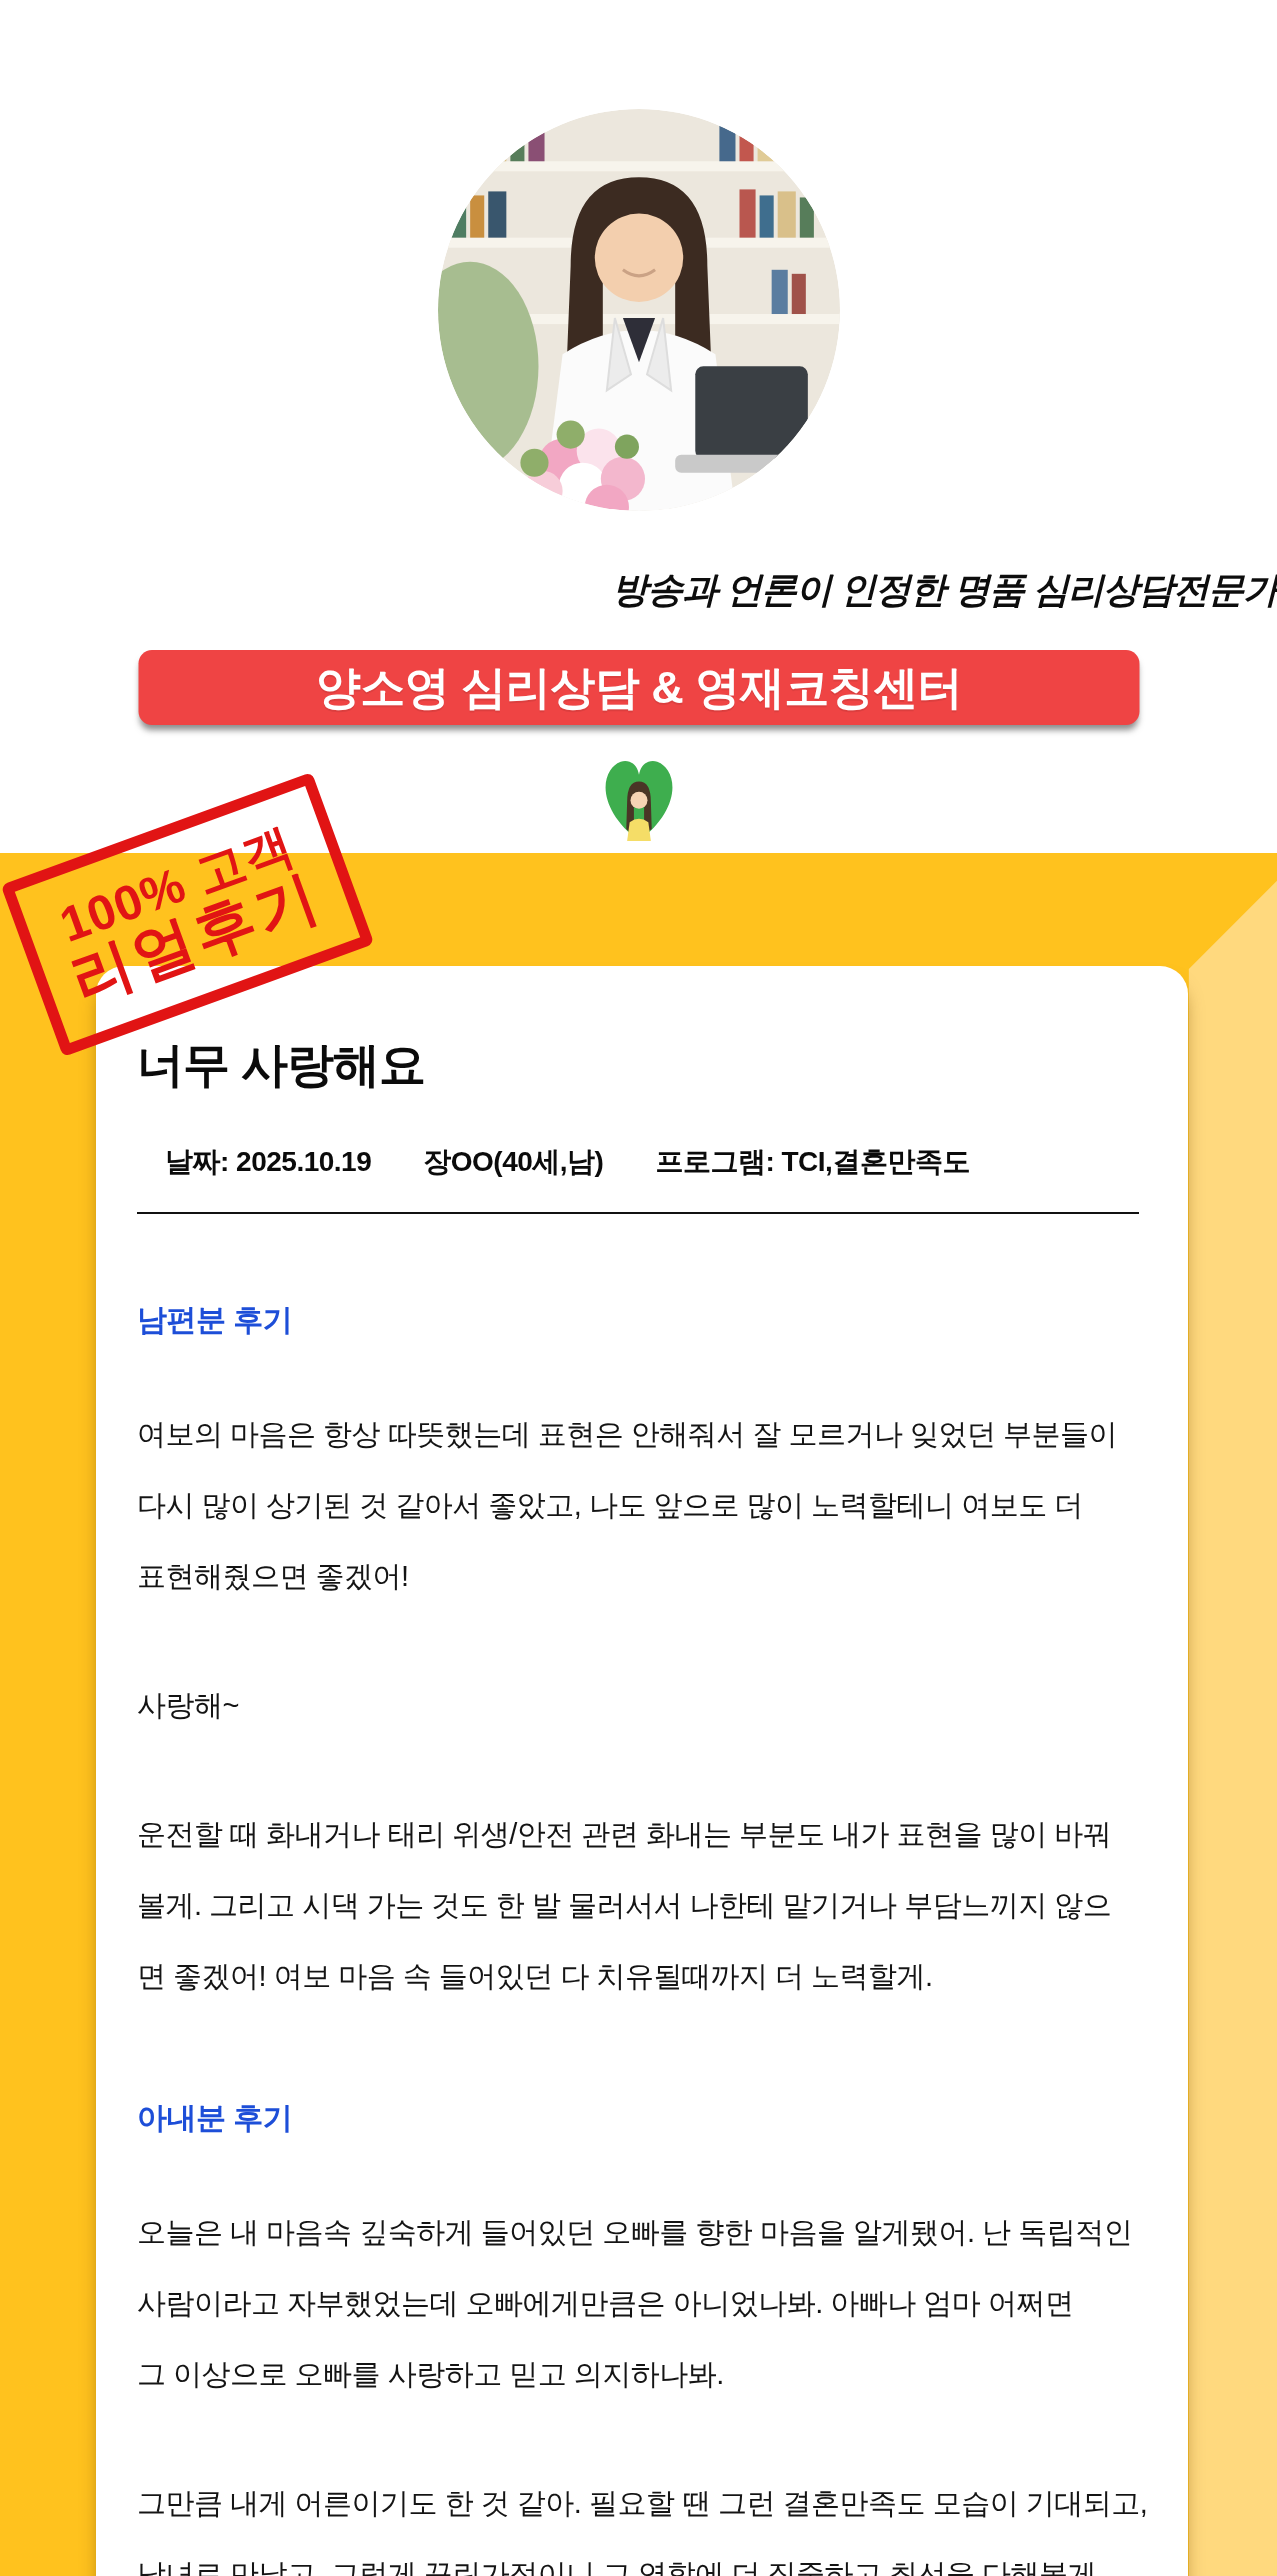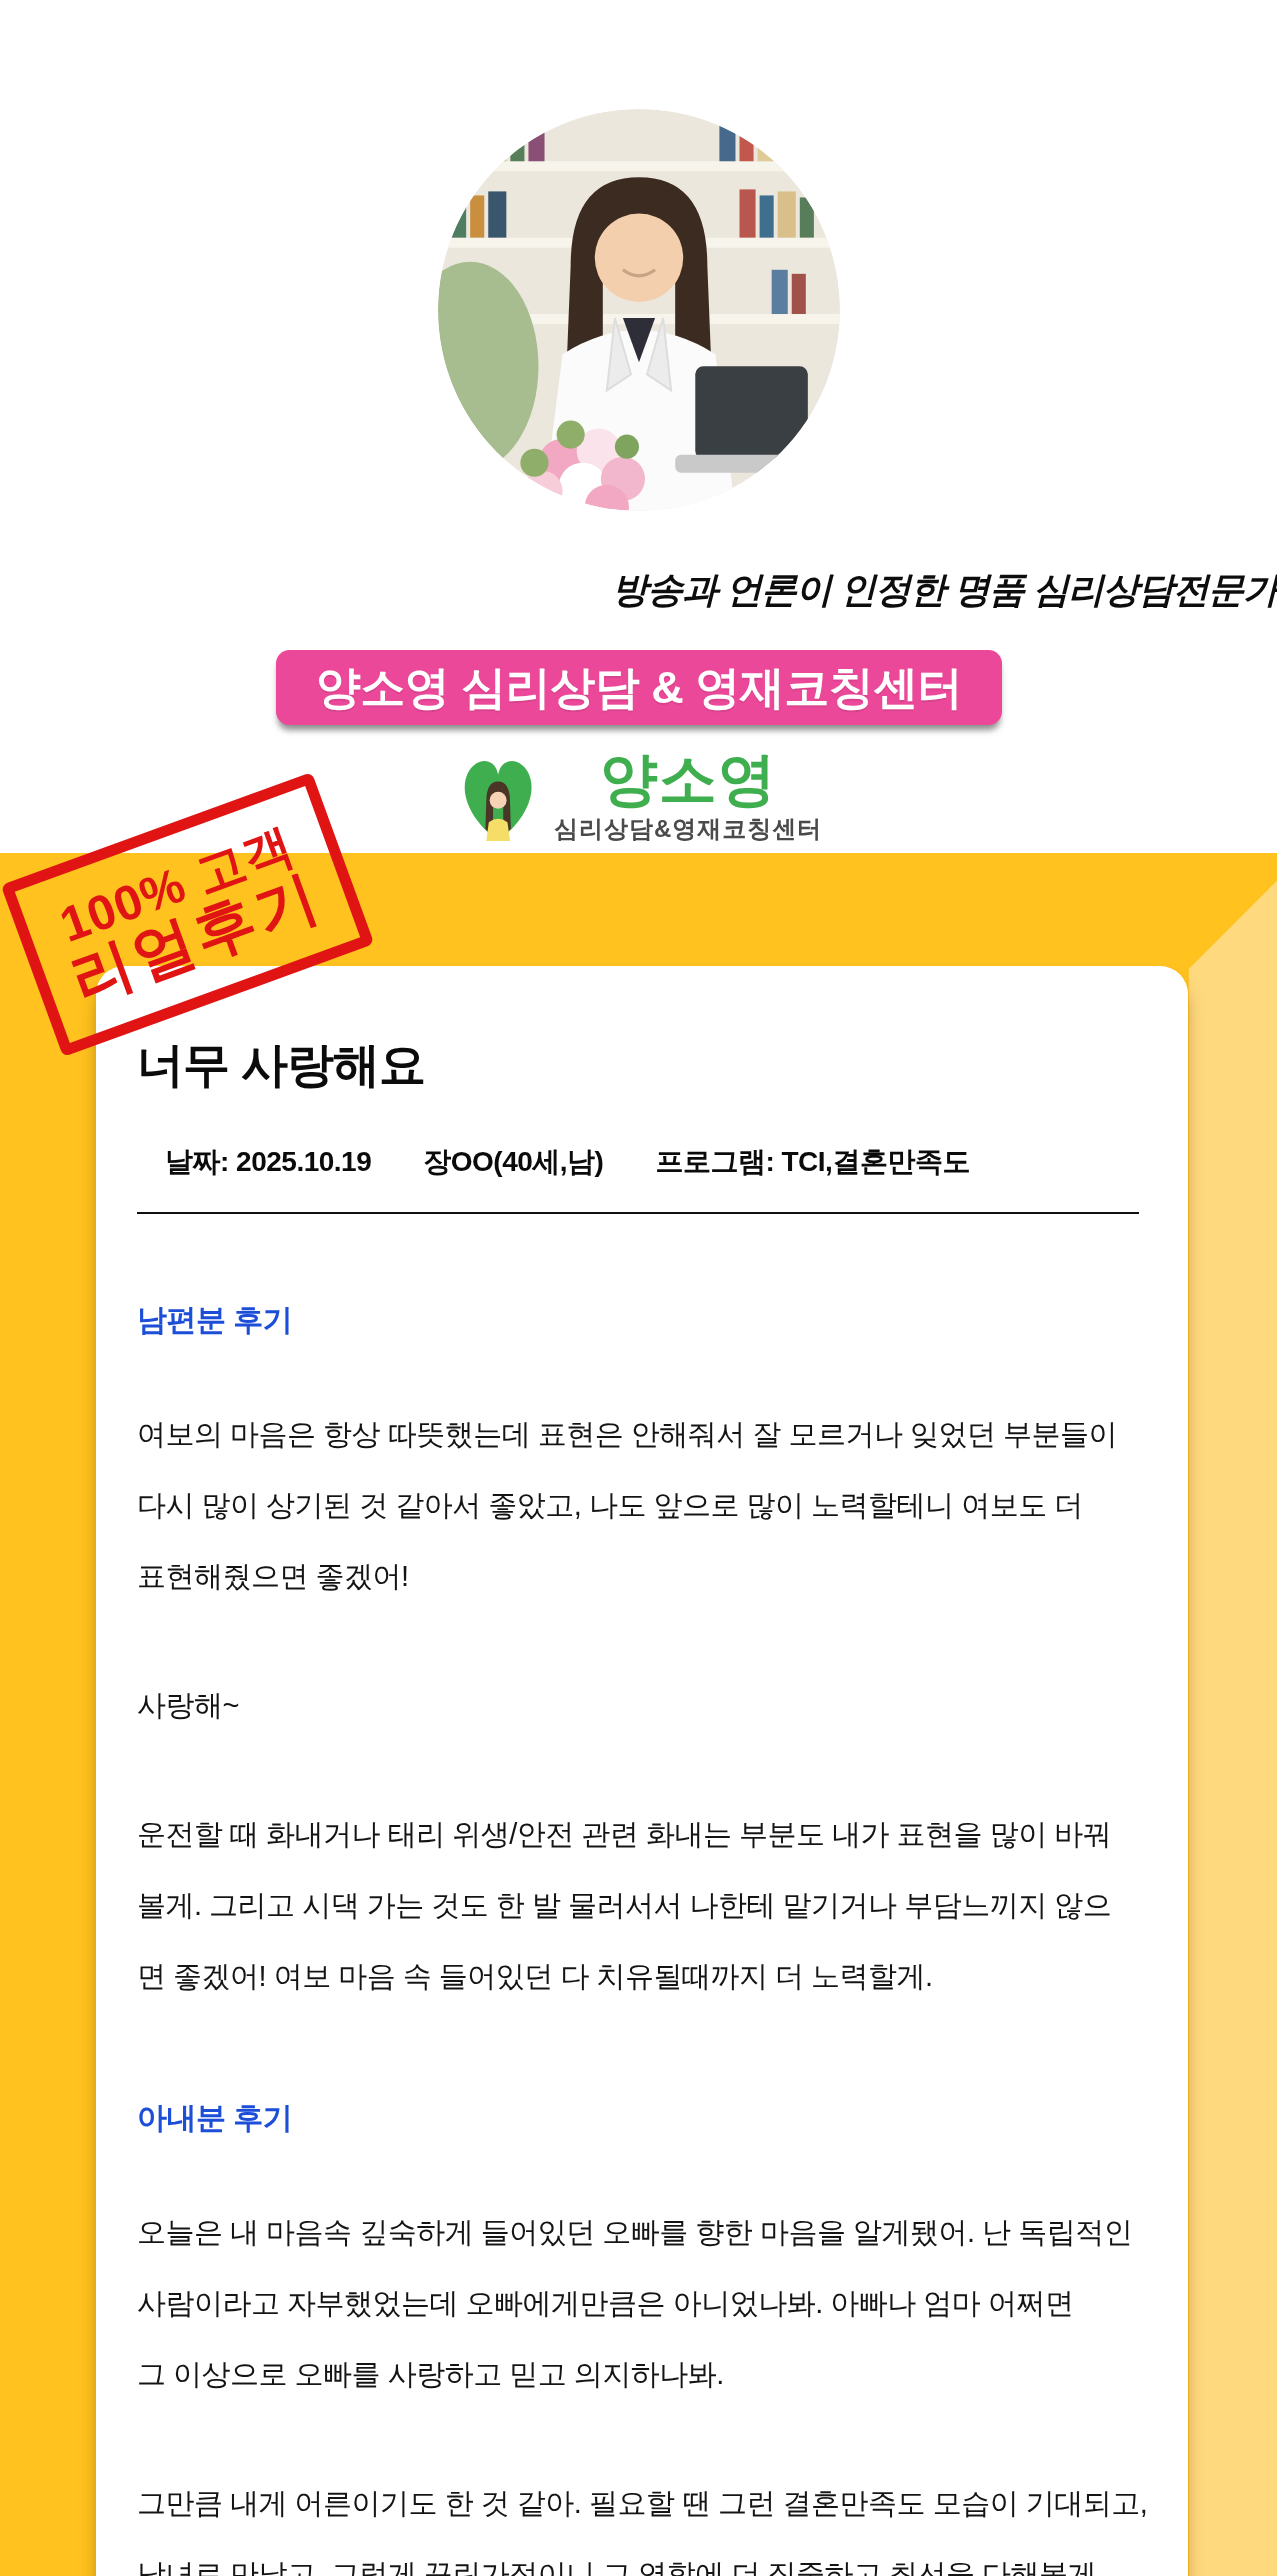--- a/index.html
+++ b/index.html
@@ -18,22 +18,22 @@
   }
   .photo-wrap svg{display:block;width:100%;height:100%;}
   .tagline{
     position:absolute;left:0;top:566px;width:100%;
     text-align:right;font-size:36px;font-weight:800;color:#0d0d0d;
     letter-spacing:-1px;
     font-style:italic;
   }
   .banner{
     position:absolute;left:50%;top:650px;transform:translateX(-50%);
-    width:726px;height:75px;border-radius:13.4px;
-    background:#ec4899;
+    width:1001px;height:75px;border-radius:13.4px;
+    background:#ef4444;
     box-shadow:0 6.2px 6.2px -2.1px rgba(80,80,80,.65);
     text-align:center;
   }
   .banner span{
     display:block;line-height:75px;font-size:45px;font-weight:800;color:#ffffff;
     letter-spacing:-0.5px;
     text-shadow:0 1.5px 0 rgba(0,0,0,.08);
   }
   .logo{
     position:absolute;left:50%;top:751px;transform:translateX(-50%);
@@ -160,24 +160,20 @@
 
     <div class="logo">
       <svg class="heart" viewBox="0 0 100 112">
         <path d="M50 106 C13 78 3 44 16 23 C27 6 47 9 50 28 C53 9 73 6 84 23 C97 44 87 78 50 106 Z" fill="#3EAE4E"></path>
         <g>
           <path d="M36 60 Q36 36 50 36 Q64 36 64 60 L65 92 Q60 97 56 92 L56 64 Q50 58 44 64 L44 92 Q40 98 35 92 Z" fill="#4a3526"></path>
           <circle cx="50" cy="58" r="10" fill="#f6d3b4"></circle>
           <path d="M36 106 L39 84 Q50 76 61 84 L64 106 Z" fill="#f5dd67"></path>
         </g>
       </svg>
-      <div class="logo-texts">
-        <div class="logo-name">양소영</div>
-        <div class="logo-sub">심리상담&amp;영재코칭센터</div>
-      </div>
     </div>
   </div>
 
   <div class="yellow">
     <svg class="light-layer" viewBox="0 0 2480 3968" preserveAspectRatio="none">
       <polygon points="2480,52 2307,225 2307,3740 187,3740 0,3927 0,3968 2480,3968" fill="#FFD97E"></polygon>
     </svg>
 
     <div class="card">
       <div class="card-title">너무 사랑해요</div>

